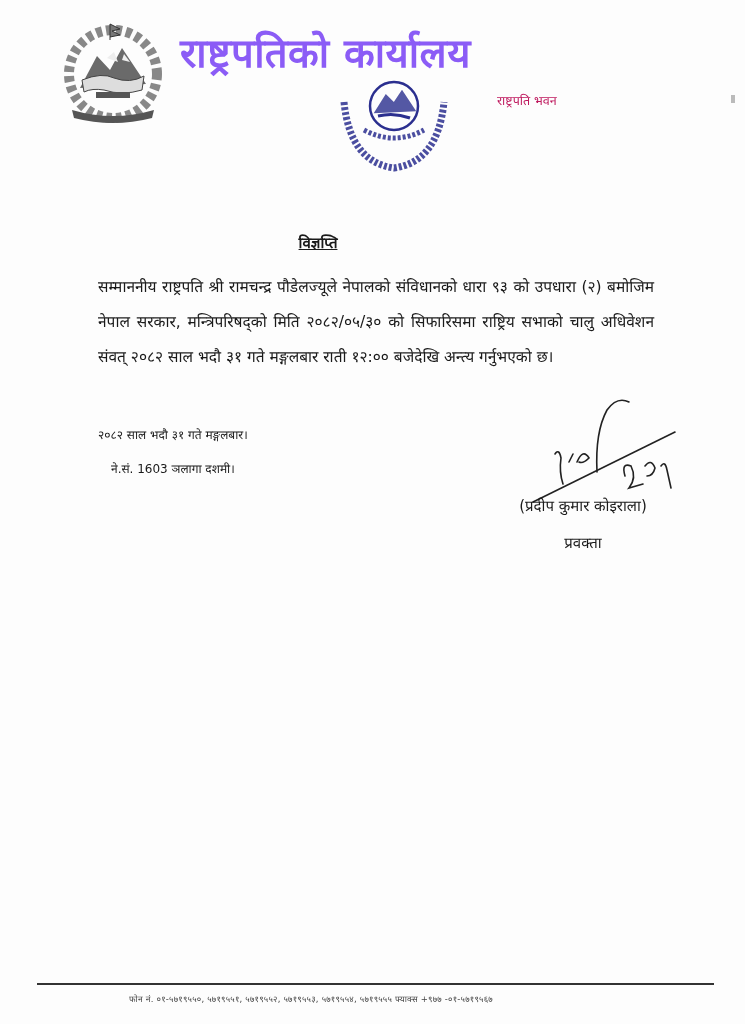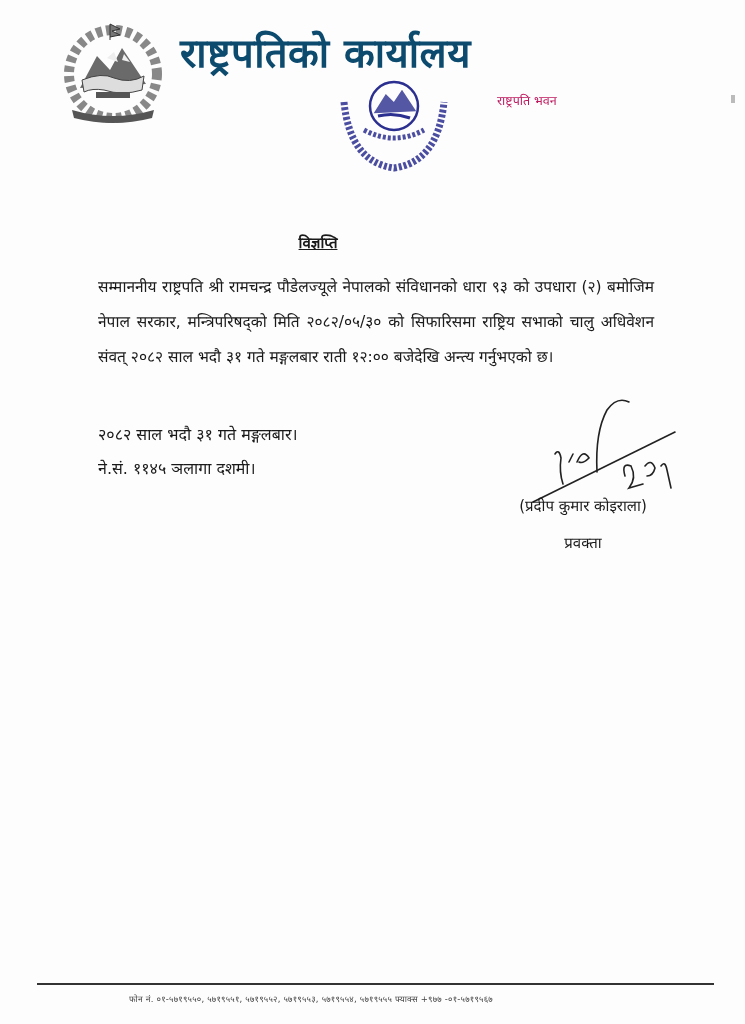--- a/index.html
+++ b/index.html
@@ -3,33 +3,33 @@
   <meta charset="utf-8">
   <style>
     html, body { margin: 0; padding: 0; }
     body {
       width: 745px; height: 1024px; background: #fdfdfd; position: relative; overflow: hidden;
       font-family: "DejaVu Sans", sans-serif; color: #1a1a1a;
     }
     .emblem { position: absolute; left: 52px; top: 18px; width: 122px; height: 112px; }
     .title {
       position: absolute; left: 180px; top: 24px; font-size: 40px; font-weight: bold;
-      color: #0c4a6e; letter-spacing: 0.5px; white-space: nowrap;
+      color: #8b5cf6; letter-spacing: 0.5px; white-space: nowrap;
     }
     .stamp { position: absolute; left: 330px; top: 72px; width: 128px; height: 104px; }
     .address { position: absolute; left: 497px; top: 88px; font-size: 12.5px; line-height: 26px; color: #be185d; }
     .heading {
       position: absolute; left: 0; width: 636px; top: 232px; text-align: center;
       font-size: 15px; font-weight: bold; text-decoration: underline;
     }
     .body-para {
       position: absolute; left: 98px; top: 270px; width: 556px; font-size: 15.5px; line-height: 35px;
       text-align: justify; text-align-last: left;
     }
-    .date-lines { position: absolute; left: 98px; top: 418px; font-size: 16px; line-height: 34px; }
+    .date-lines { position: absolute; left: 98px; top: 418px; font-size: 12px; line-height: 34px; text-align: center; }
     .signature { position: absolute; left: 525px; top: 392px; width: 175px; height: 115px; }
     .signer { position: absolute; left: 488px; top: 488px; width: 190px; text-align: center; font-size: 15px; line-height: 37px; }
     .footer-rule { position: absolute; left: 37px; top: 983px; width: 677px; height: 1.5px; background: #333; }
     .footer-text {
       position: absolute; left: 0; width: 622px; top: 993px; text-align: center; font-size: 8.5px; color: #444;
       letter-spacing: 0.2px;
     }
     .edge-mark { position: absolute; right: 10px; top: 95px; width: 4px; height: 8px; background: #bbb; }
   </style>
 </head>
@@ -61,21 +61,21 @@
   <div>राष्ट्रपति भवन</div>
 </div>
 <div class="edge-mark"></div>
 
 <div class="heading">विज्ञप्ति</div>
 
 <div class="body-para">सम्माननीय राष्ट्रपति श्री रामचन्द्र पौडेलज्यूले नेपालको संविधानको धारा ९३ को उपधारा (२) बमोजिम नेपाल सरकार, मन्त्रिपरिषद्को मिति २०८२/०५/३० को सिफारिसमा राष्ट्रिय सभाको चालु अधिवेशन संवत् २०८२ साल भदौ ३१ गते मङ्गलबार राती १२:०० बजेदेखि अन्त्य गर्नुभएको छ।</div>
 
 <div class="date-lines">
   <div>२०८२ साल भदौ ३१ गते मङ्गलबार।</div>
-  <div>ने.सं. ११४५ ञलागा दशमी।</div>
+  <div>ने.सं. 1603 ञलागा दशमी।</div>
 </div>
 
 <svg class="signature" viewBox="0 0 175 115">
   <g fill="none" stroke="#222" stroke-width="1.6" stroke-linecap="round">
     <path d="M72 80 Q70 40 82 18 Q92 4 104 10"></path>
     <path d="M30 62 Q34 56 36 66 Q34 80 38 92"></path>
     <path d="M44 70 L48 62"></path>
     <path d="M52 70 Q58 56 64 66 Q58 72 54 70"></path>
     <path d="M8 110 L150 40"></path>
     <path d="M100 84 Q96 70 106 74 Q112 86 104 96 L118 92"></path>

